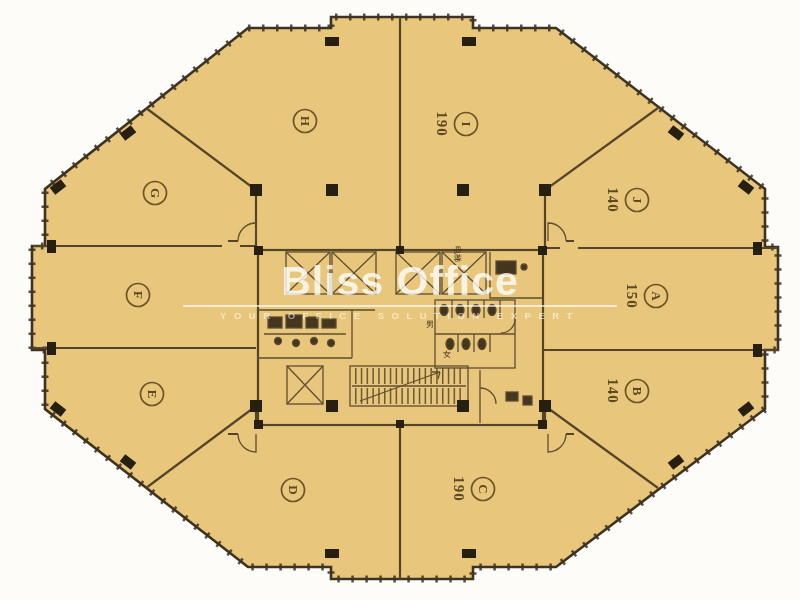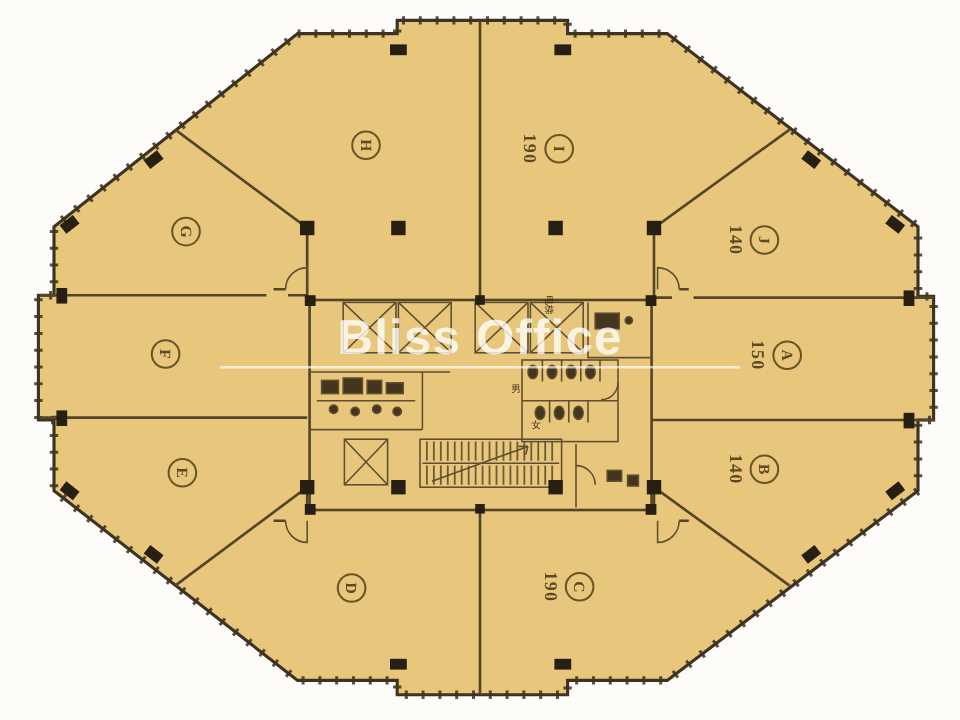--- a/index.html
+++ b/index.html
@@ -203,15 +203,16 @@
         <circle class="ucirc" cx="0" cy="0" r="11.5"></circle>
         <text class="uletter" x="0" y="4.5">J</text>
         <text class="uarea" x="0" y="29">140</text>
       </g>
     </g>
   </svg>
 
   <div id="wm">
     <div class="brand">Bliss Office</div>
     <div class="rule"></div>
+    <div class="tag">YOUR OFFICE SOLUTION EXPERT</div>
   </div>
 
 </div>
 
 </body></html>

